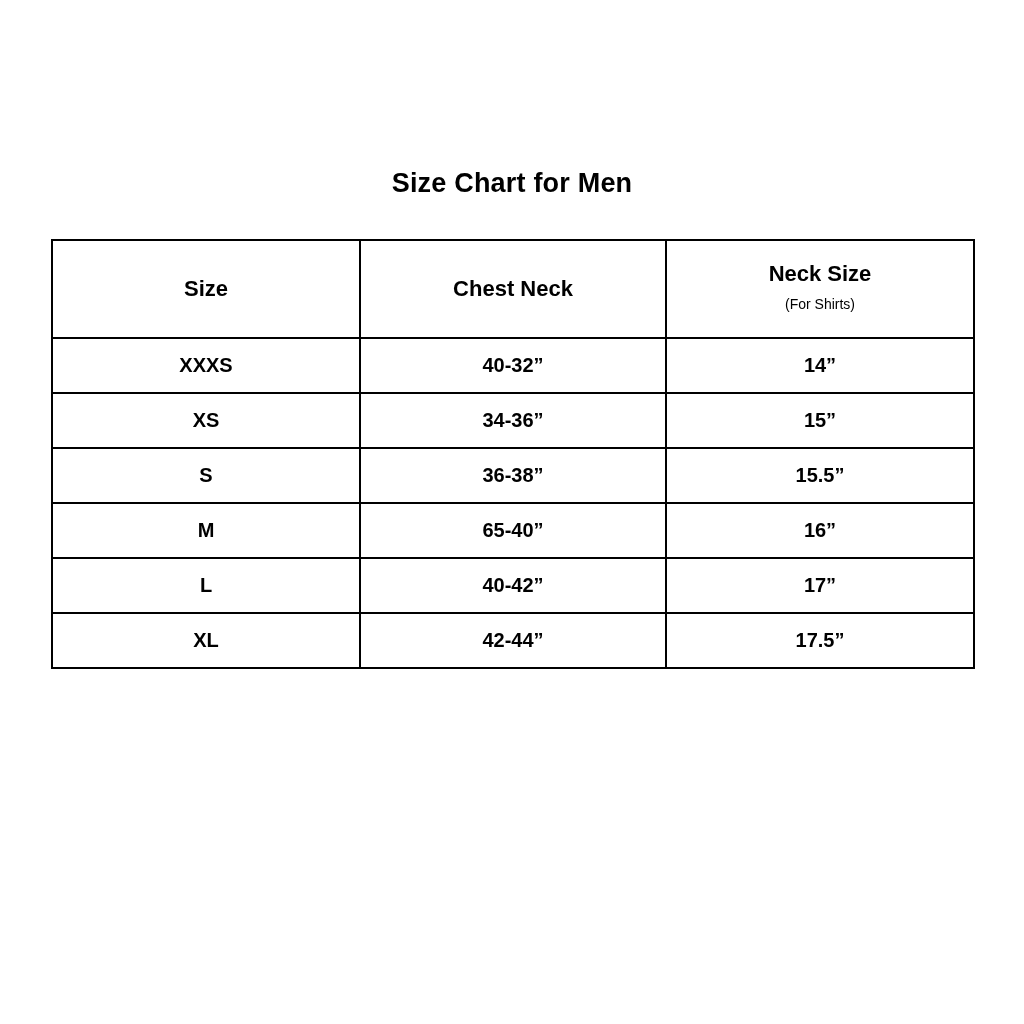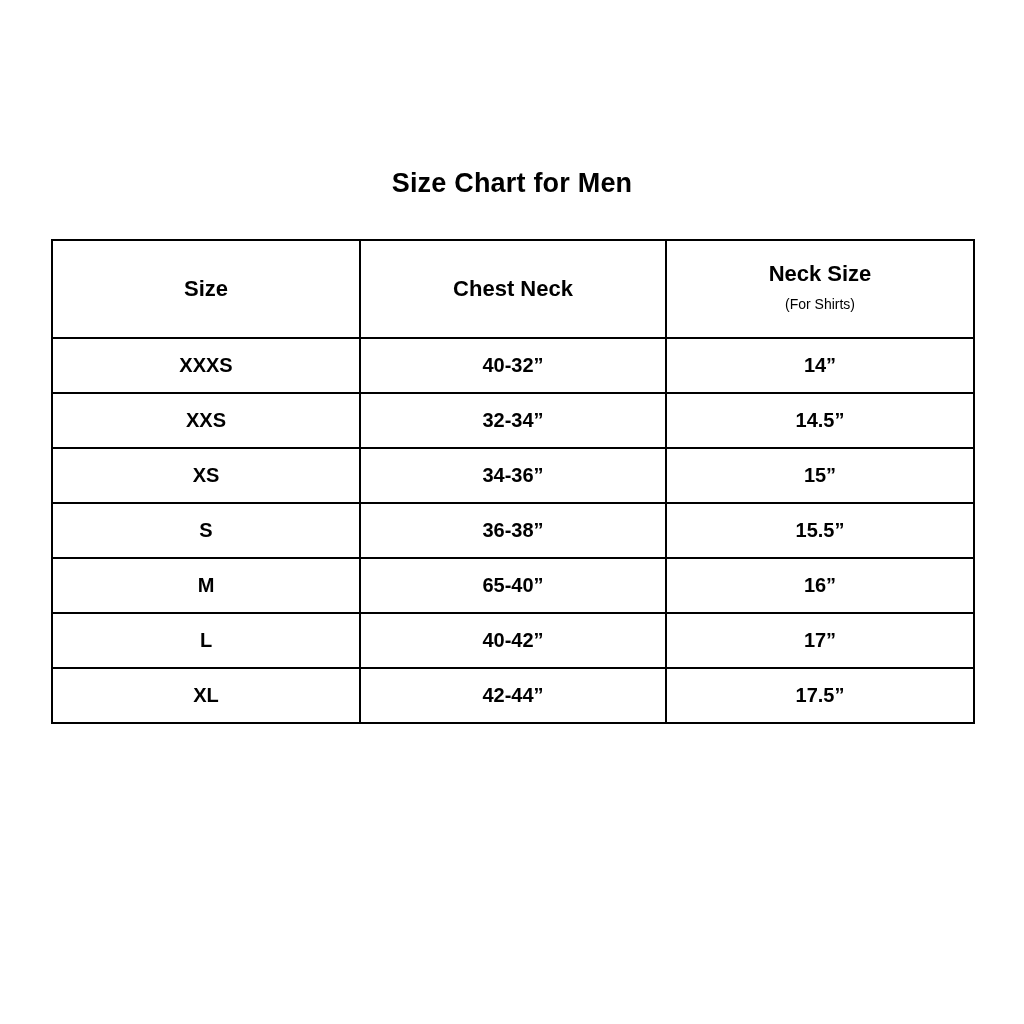--- a/index.html
+++ b/index.html
@@ -103,25 +103,20 @@
           </th>
         </tr>
       </thead>
       <tbody>
         <tr>
           <td class="size-cell">XXXS</td>
           <td>40-32”</td>
           <td>14”</td>
         </tr>
         <tr>
-          <td class="size-cell">XXS</td>
-          <td>32-34”</td>
-          <td>14.5”</td>
-        </tr>
-        <tr>
           <td class="size-cell">XS</td>
           <td>34-36”</td>
           <td>15”</td>
         </tr>
         <tr>
           <td class="size-cell">S</td>
           <td>36-38”</td>
           <td>15.5”</td>
         </tr>
         <tr>

